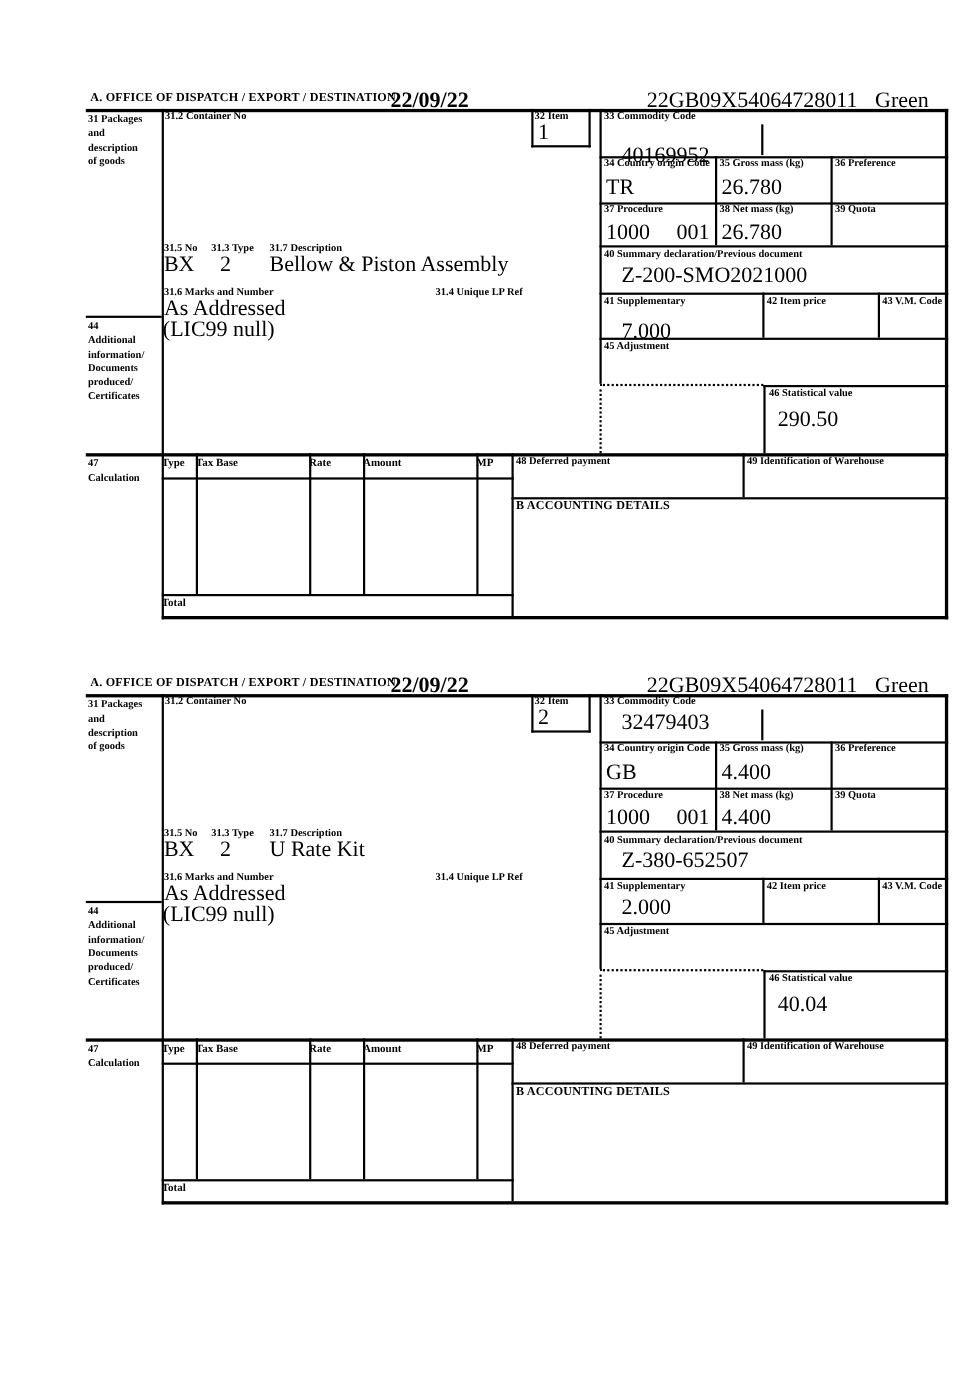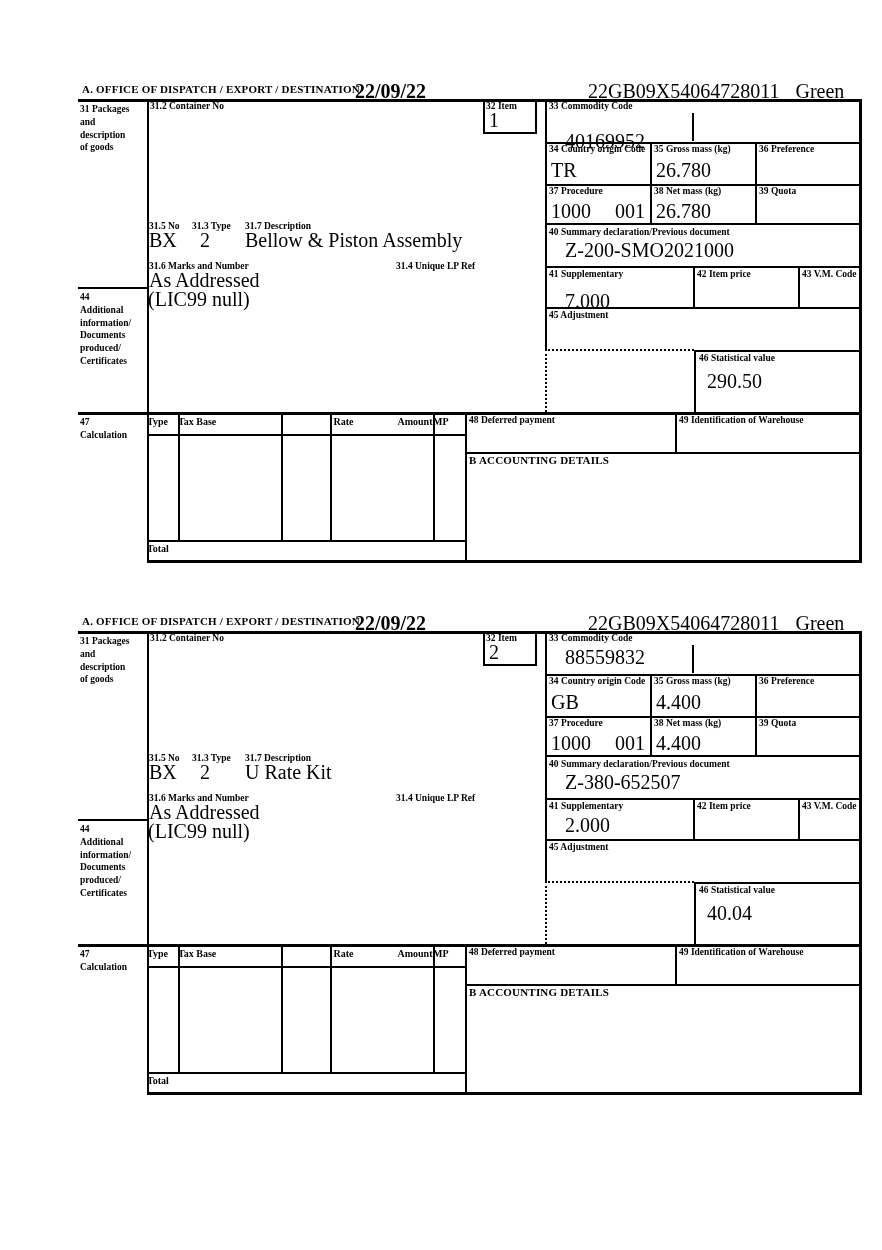--- a/index.html
+++ b/index.html
@@ -12,21 +12,21 @@
   .b11{font-size:11px;font-weight:bold;letter-spacing:.2px;}
   .ml{position:absolute;white-space:pre-line;font-size:9.5px;font-weight:bold;line-height:1.35;}
   .ch{position:absolute;font-size:10px;font-weight:bold;line-height:1.1;}
   .hl{position:absolute;height:2px;background:#000;}
   .vl{position:absolute;width:2px;background:#000;}
   .thick{height:3px;}
   .vthick{width:3px;}
   .dh{position:absolute;height:0;border-top:2px dotted #000;}
   .dv{position:absolute;width:0;border-left:2px dotted #000;}
   .ctr{}
-  .rgt{text-align:center;padding-left:40px;}
+  .rgt{text-align:left;}
 </style>
 </head>
 <body>
 
 <div id="page">
 
   <section class="blk" style="top:80px">
 
     <div class="t b11" style="left:4px;top:3px">A.  OFFICE OF DISPATCH / EXPORT / DESTINATION</div>
     <div class="t val" style="left:277px;top:0;font-weight:bold">22/09/22</div>
@@ -183,21 +183,21 @@
 produced/
 Certificates</div>
     <div class="ml" style="left:2px;top:336px;width:66px">47
 Calculation</div>
 
     <div class="t lbl" style="left:72px;top:21px">31.2 Container No</div>
     <div class="t lbl" style="left:408px;top:21px">32 Item</div>
     <div class="t val" style="left:411px;top:29px">2</div>
 
     <div class="t lbl" style="left:471px;top:21px">33 Commodity Code</div>
-    <div class="t val" style="left:487px;top:34px">88559832</div>
+    <div class="t val" style="left:487px;top:34px">32479403</div>
     <div class="t lbl" style="left:471px;top:64px">34 Country origin Code</div>
     <div class="t val" style="left:473px;top:79px">GB</div>
     <div class="t lbl" style="left:576px;top:64px">35 Gross mass (kg)</div>
     <div class="t val" style="left:578px;top:79px">4.400</div>
     <div class="t lbl" style="left:681px;top:64px">36 Preference</div>
     <div class="t lbl" style="left:471px;top:106px">37 Procedure</div>
     <div class="t val" style="left:473px;top:120px">1000</div>
     <div class="t val" style="left:537px;top:120px">001</div>
     <div class="t lbl" style="left:576px;top:106px">38 Net mass (kg)</div>
     <div class="t val" style="left:578px;top:120px">4.400</div>

